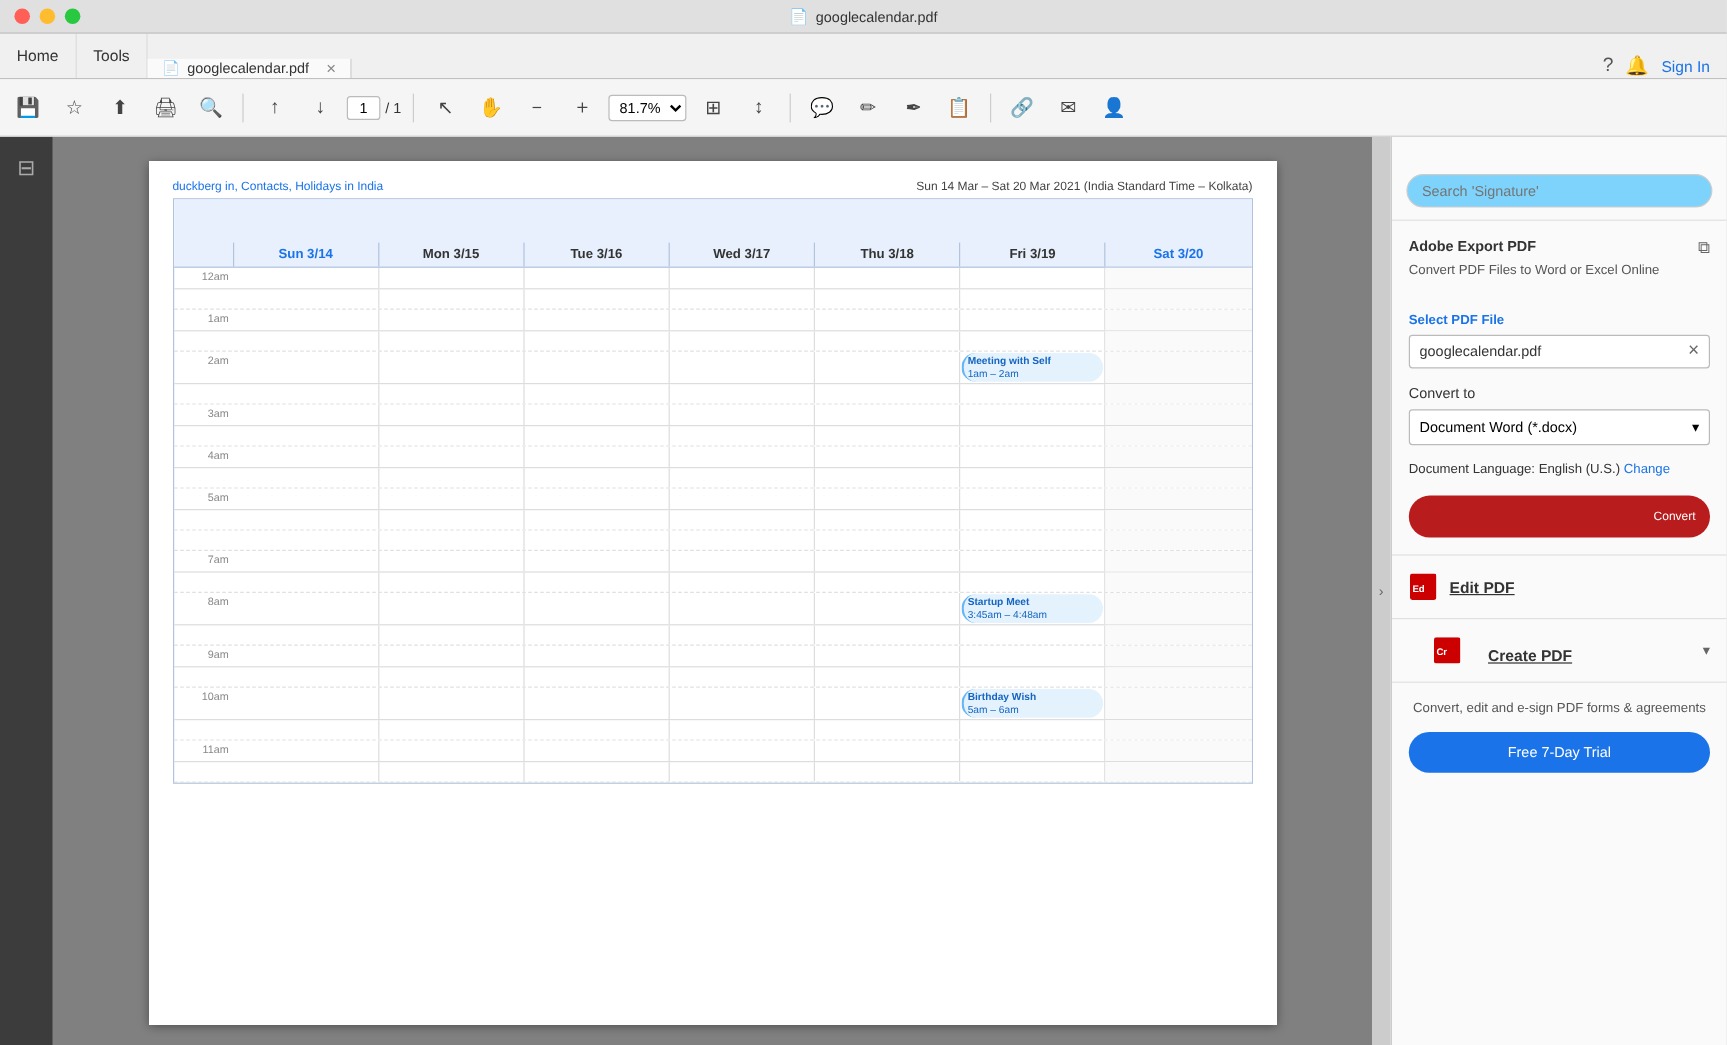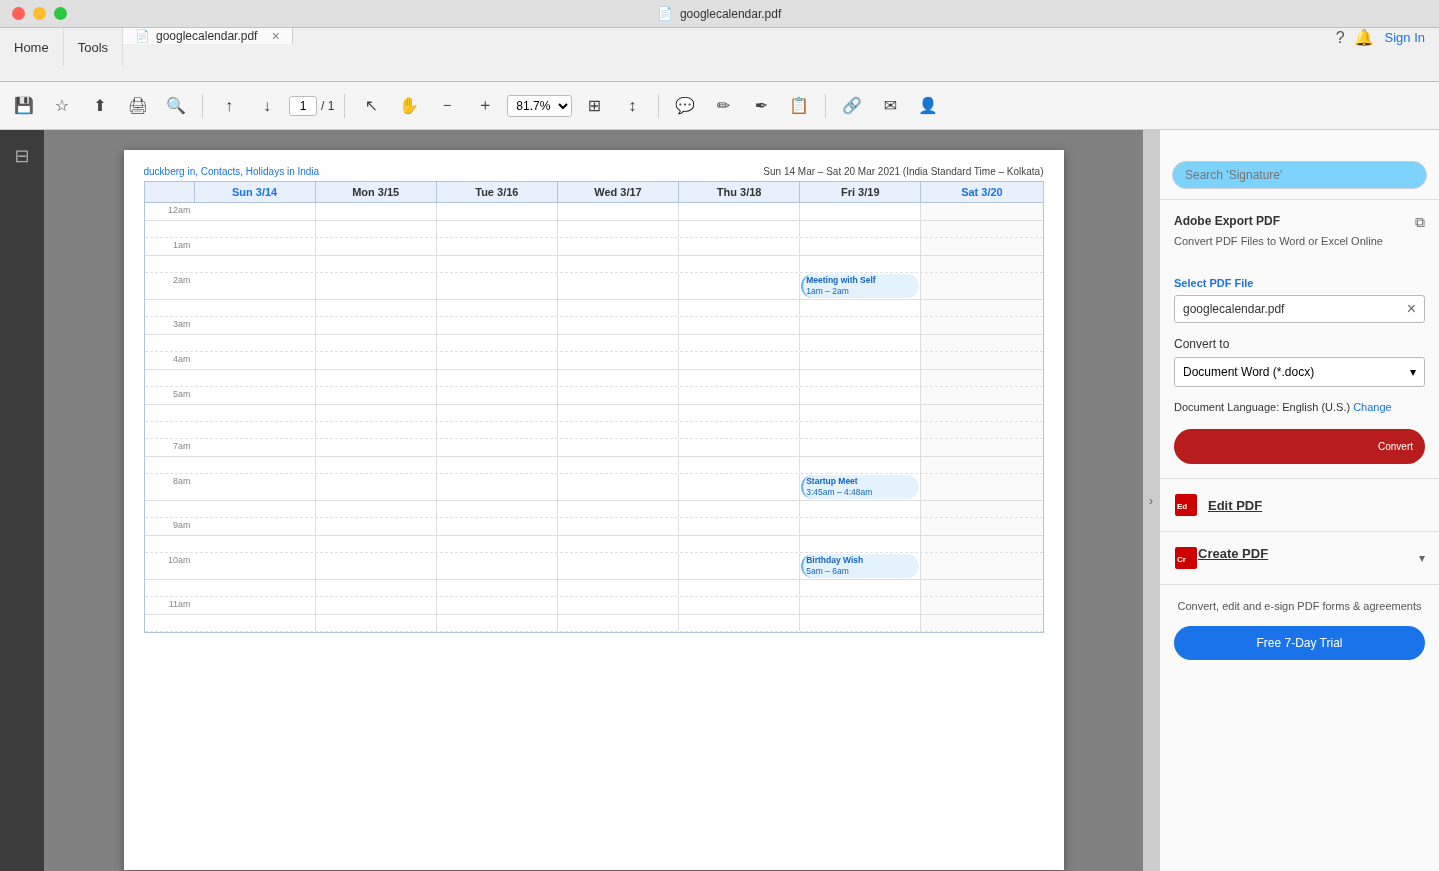--- a/index.html
+++ b/index.html
@@ -143,20 +143,21 @@
       background: #e8f0fe;
       border-bottom: 1px solid #b0c4de;
     }
     .cal-day-header {
       text-align: center;
       padding: 4px 3px;
       font-size: 11px;
       font-weight: 600;
       color: #333;
       border-right: 1px solid #b0c4de;
+      margin-top: 36px;
     }
     .cal-day-header:last-child { border-right: none; }
     .cal-day-header.weekend { color: #1a73e8; }
     .cal-row {
       display: grid;
       grid-template-columns: 50px repeat(7, 1fr);
       border-bottom: 1px solid #ddd;
       min-height: 18px;
     }
     .cal-row.half { border-bottom: 1px dashed #e0e0e0; min-height: 16px; }
@@ -349,22 +350,23 @@
     }
     .panel-create-header {
       display: flex;
       align-items: center;
       justify-content: space-between;
       padding: 14px;
       cursor: pointer;
     }
     .create-left {
       display: flex;
-      align-items: flex-start;
-      gap: 0;
+      align-items: flex-end;
+      gap: 22px;
+      margin-left: 20px;
     }
 
     
     .panel-promo {
       padding: 14px;
       text-align: center;
     }
     .promo-text {
       font-size: 11px;
       color: #555;
@@ -381,22 +383,22 @@
       font-weight: 500;
       cursor: pointer;
       width: 100%;
     }
 
     
     .header-combined {
       background: #f0f0f0;
       border-bottom: 1px solid #c0c0c0;
       display: flex;
-      align-items: flex-start;
-      height: 54px;
+      align-items: flex-end;
+      height: 38px;
     }
     .nav-items {
       display: flex;
       align-items: center;
     }
     .nav-item {
       padding: 0 14px;
       height: 38px;
       display: flex; align-items: center;
       font-size: 13px;

